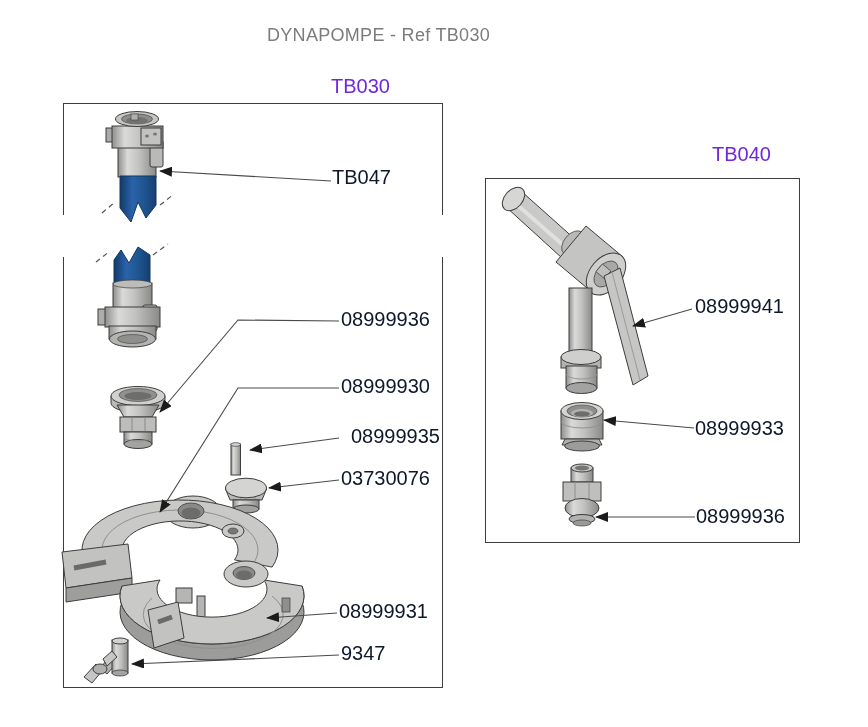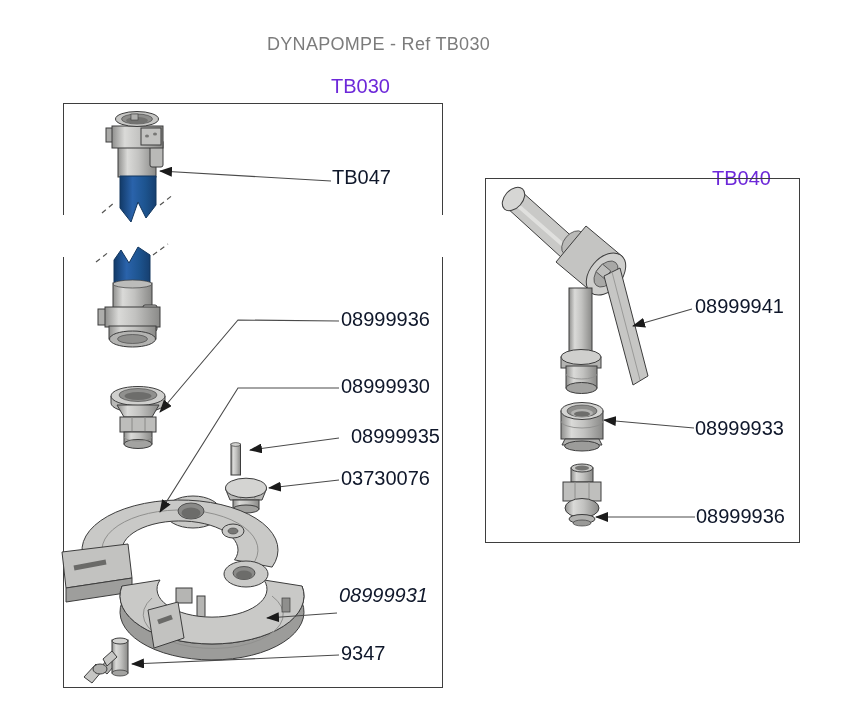--- a/index.html
+++ b/index.html
@@ -1,34 +1,34 @@
 <!DOCTYPE html>
 <html><head>
 <meta charset="utf-8">
 <style>
   html,body{margin:0;padding:0;background:#ffffff;}
   #canvas{position:relative;width:868px;height:727px;background:#fff;overflow:hidden;
           font-family:"Liberation Sans", sans-serif;}
   .abs{position:absolute;}
-  .doc-title{color:#7c7c7c;font-size:18px;white-space:nowrap;letter-spacing:.3px;margin-top:9px;}
+  .doc-title{color:#7c7c7c;font-size:18px;white-space:nowrap;letter-spacing:.3px;}
   .sec-title{color:#6d28d9;font-size:20px;white-space:nowrap;}
   .part-label{color:#0f172a;font-size:20px;white-space:nowrap;line-height:1.1;}
   .box{position:absolute;box-sizing:border-box;border:1.5px solid #3e3e3e;background:transparent;}
   .box.no-bottom{border-bottom:none;}
   .box.no-top{border-top:none;}
   svg{position:absolute;left:0;top:0;pointer-events:none;}
 </style>
 </head>
 <body>
 
 <div id="canvas">
 
   <div class="abs doc-title" style="left:267px;top:25px;">DYNAPOMPE - Ref TB030</div>
   <div class="abs sec-title" style="left:331px;top:75px;">TB030</div>
-  <div class="abs sec-title" style="left:712px;top:143px;margin-top:24px;">TB040</div>
+  <div class="abs sec-title" style="left:712px;top:143px;">TB040</div>
 
   <div class="box no-bottom" style="left:63px;top:103px;width:380px;height:112px;"></div>
   <div class="box no-top" style="left:63px;top:257px;width:380px;height:431px;"></div>
   <div class="box" style="left:485px;top:178px;width:315px;height:365px;"></div>
 
   <svg width="868" height="727" viewBox="0 0 868 727">
     <defs>
       <linearGradient id="cyl" x1="0" y1="0" x2="1" y2="0">
         <stop offset="0" stop-color="#8f8f8d"></stop>
           <stop offset="0.25" stop-color="#dadad8"></stop>
@@ -192,20 +192,20 @@
       <path d="M694,428 L604,420" marker-end="url(#arr)"></path>
       <path d="M695,517 L596,517" marker-end="url(#arr)"></path>
     </g>
   </svg>
 
   <div class="abs part-label" style="left:332px;top:166px;">TB047</div>
   <div class="abs part-label" style="left:341px;top:308px;">08999936</div>
   <div class="abs part-label" style="left:341px;top:375px;">08999930</div>
   <div class="abs part-label" style="left:351px;top:425px;">08999935</div>
   <div class="abs part-label" style="left:341px;top:467px;">03730076</div>
-  <div class="abs part-label" style="left:339px;top:584px;font-style:italic;">08999931</div>
+  <div class="abs part-label" style="left:339px;top:600px;">08999931</div>
   <div class="abs part-label" style="left:341px;top:642px;">9347</div>
 
   <div class="abs part-label" style="left:695px;top:295px;">08999941</div>
   <div class="abs part-label" style="left:695px;top:417px;">08999933</div>
   <div class="abs part-label" style="left:696px;top:505px;">08999936</div>
 
 </div>
 
 </body></html>

